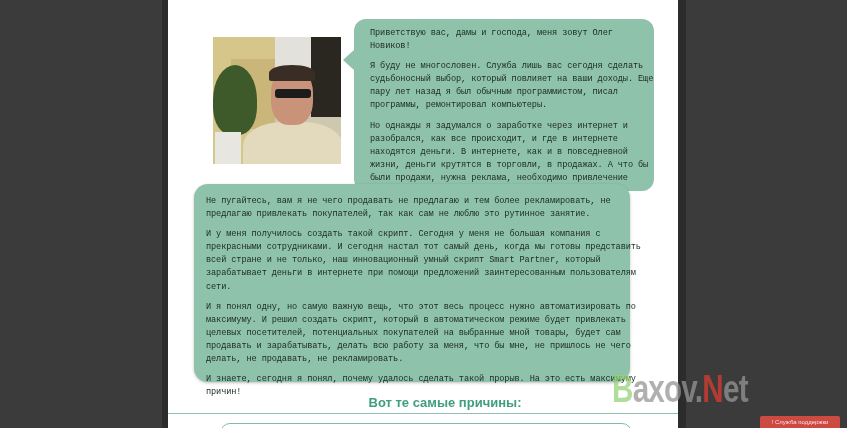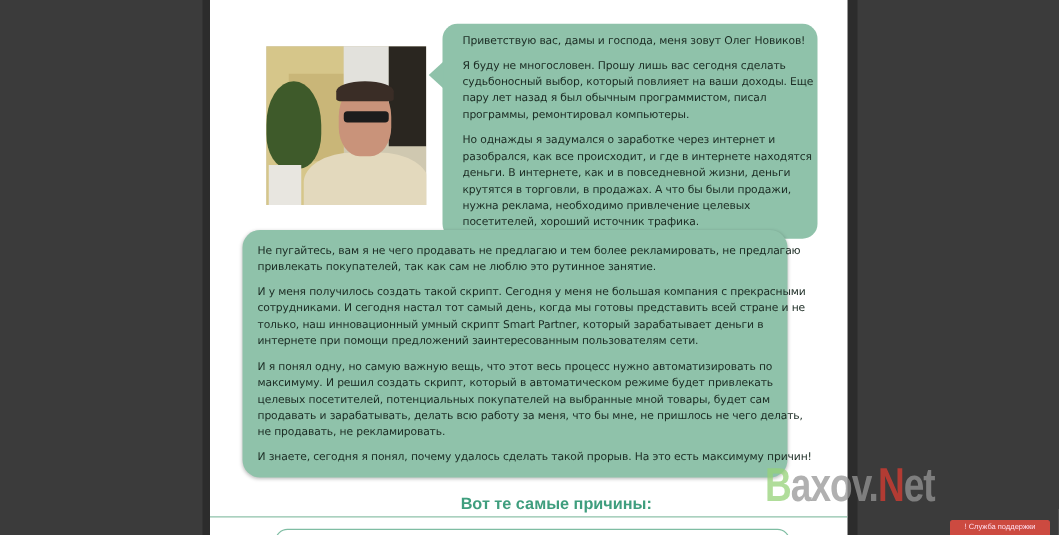--- a/index.html
+++ b/index.html
@@ -57,21 +57,21 @@
   .bubble2 {
     position: absolute; left: 26px; top: 184px; width: 436px; height: 198px;
     background: #8fc2aa;
     border-radius: 14px;
     box-shadow: 0 1px 3px rgba(0,0,0,0.25);
   }
   .btext {
     font-size: 8.6px; line-height: 13.1px; color: #1a2a22;
     letter-spacing: -0.1px;
   }
-  .btext p { margin-bottom: 7px; }
+  .btext p { margin-bottom: 7px; font-family: Liberation Mono, monospace; }
   .bubble1 .btext { position: absolute; left: 16px; top: 8px; width: 284px; }
   .bubble2 .btext { position: absolute; left: 12px; top: 11px; width: 446px; }
 
   .reasons-title {
     position: absolute; left: 0; top: 395px; width: 510px; text-align: center;
     font-family: "Liberation Sans", sans-serif; font-weight: bold;
     font-size: 13px; color: #3f9e7e; padding-left: 44px;
   }
   .rule {
     position: absolute; left: 0; top: 413px; width: 510px; height: 1px; background: #8fc2aa;
@@ -118,21 +118,21 @@
     <div class="body"></div>
     <div class="head"></div>
     <div class="hair"></div>
     <div class="glasses"></div>
   </div>
 
   <div class="bubble1">
     <div class="tail"></div>
     <div class="btext">
       <p>Приветствую вас, дамы и господа, меня зовут Олег Новиков!</p>
-      <p>Я буду не многословен. Прошу лишь вас сегодня сделать судьбоносный выбор, который повлияет на ваши доходы. Еще пару лет назад  я был обычным программистом, писал программы, ремонтировал компьютеры.</p>
+      <p>Я буду не многословен. Служба лишь вас сегодня сделать судьбоносный выбор, который повлияет на ваши доходы. Еще пару лет назад  я был обычным программистом, писал программы, ремонтировал компьютеры.</p>
       <p>Но однажды я задумался о заработке через интернет и разобрался, как все происходит, и где в интернете находятся деньги. В интернете, как и в повседневной жизни, деньги крутятся в торговли, в продажах. А что бы были продажи, нужна реклама, необходимо привлечение целевых посетителей, хороший источник трафика.</p>
     </div>
   </div>
 
   <div class="bubble2">
     <div class="btext">
       <p>Не пугайтесь, вам я не чего продавать не предлагаю и тем более рекламировать, не предлагаю привлекать покупателей, так как сам не люблю это рутинное занятие.</p>
       <p>И у меня получилось создать такой скрипт. Сегодня у меня не большая компания с прекрасными сотрудниками. И сегодня настал тот самый день, когда мы готовы представить всей стране и не только, наш инновационный умный скрипт Smart Partner, который зарабатывает деньги в интернете при помощи предложений заинтересованным пользователям сети.</p>
       <p>И я понял одну, но самую важную вещь, что этот весь процесс нужно автоматизировать по максимуму. И решил создать скрипт, который в автоматическом режиме будет привлекать целевых посетителей, потенциальных покупателей на выбранные мной товары, будет сам продавать и зарабатывать, делать всю работу за меня, что бы мне, не пришлось не чего делать, не продавать, не рекламировать.</p>
       <p>И знаете, сегодня я понял, почему удалось сделать такой прорыв. На это есть максимуму причин!</p>

